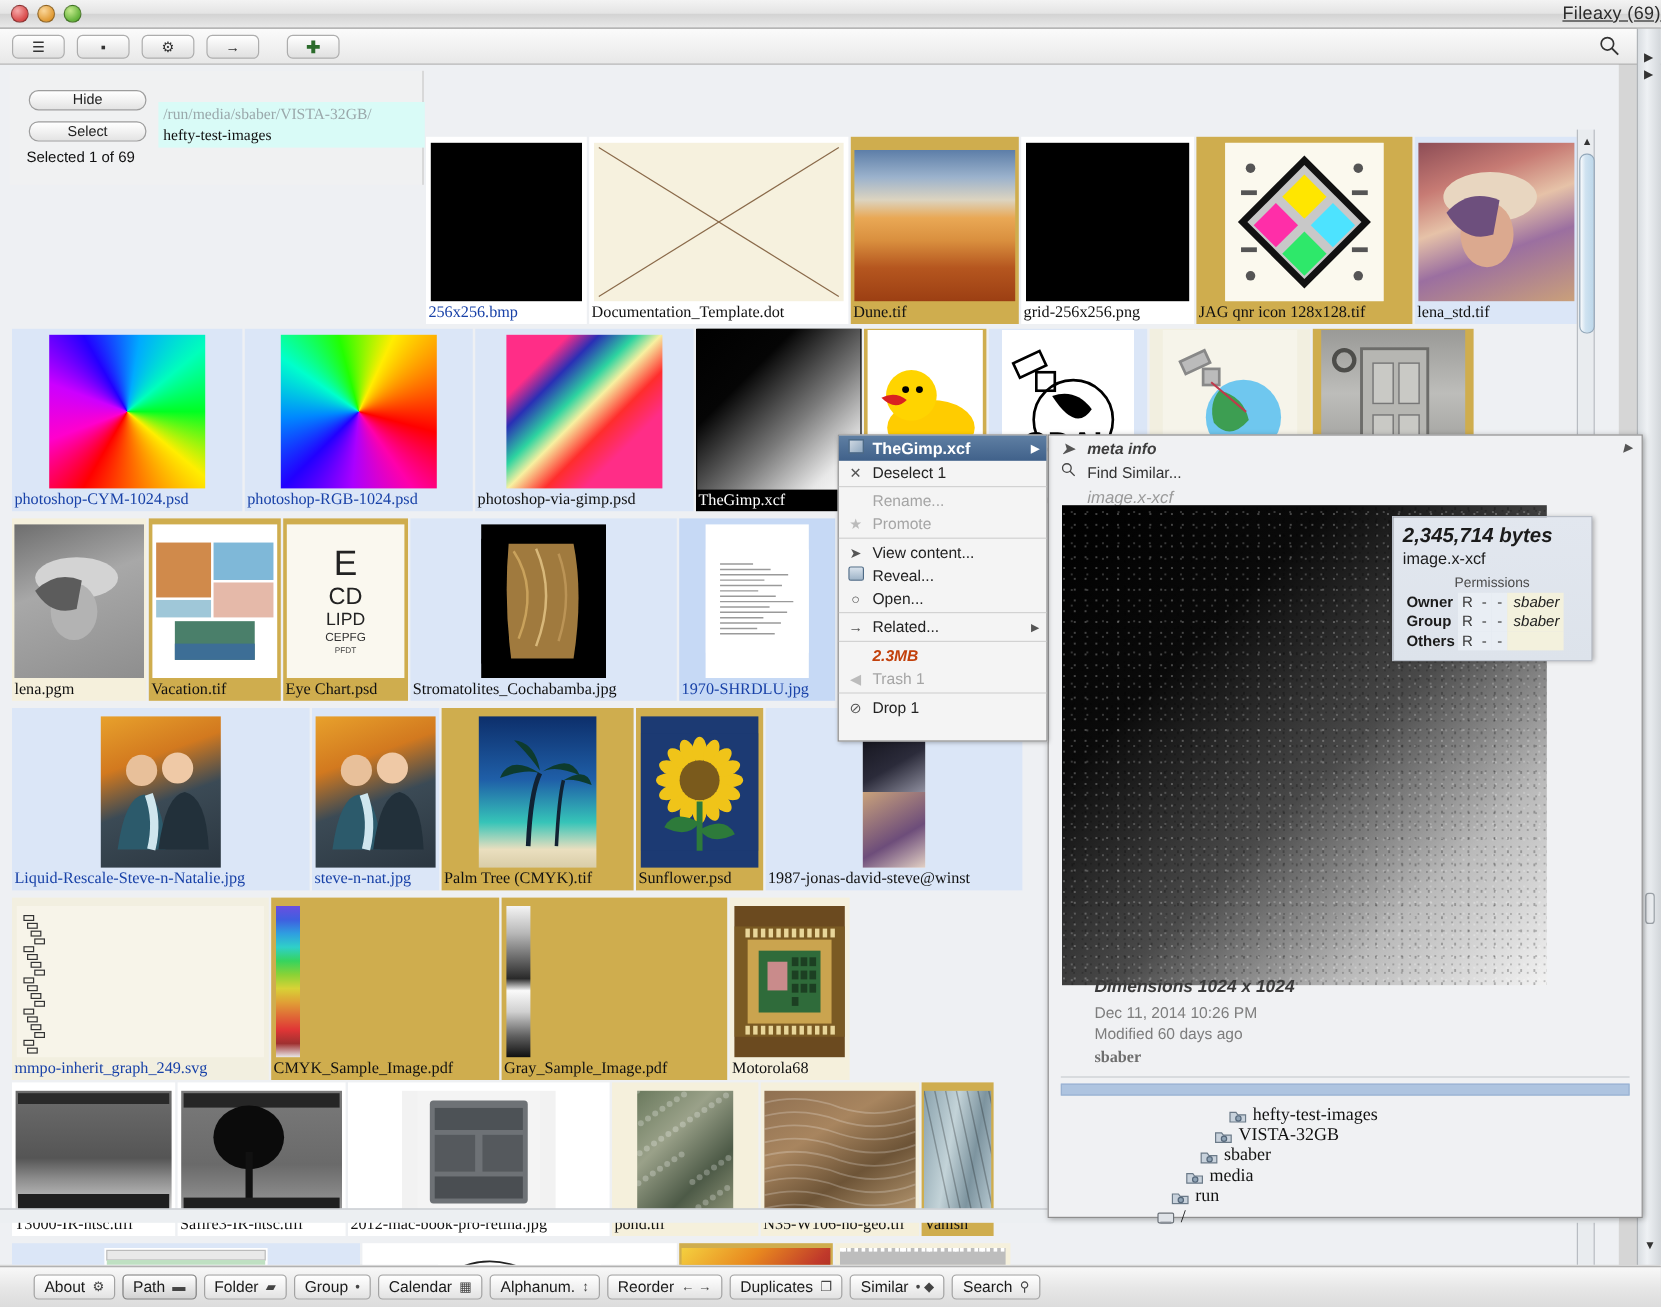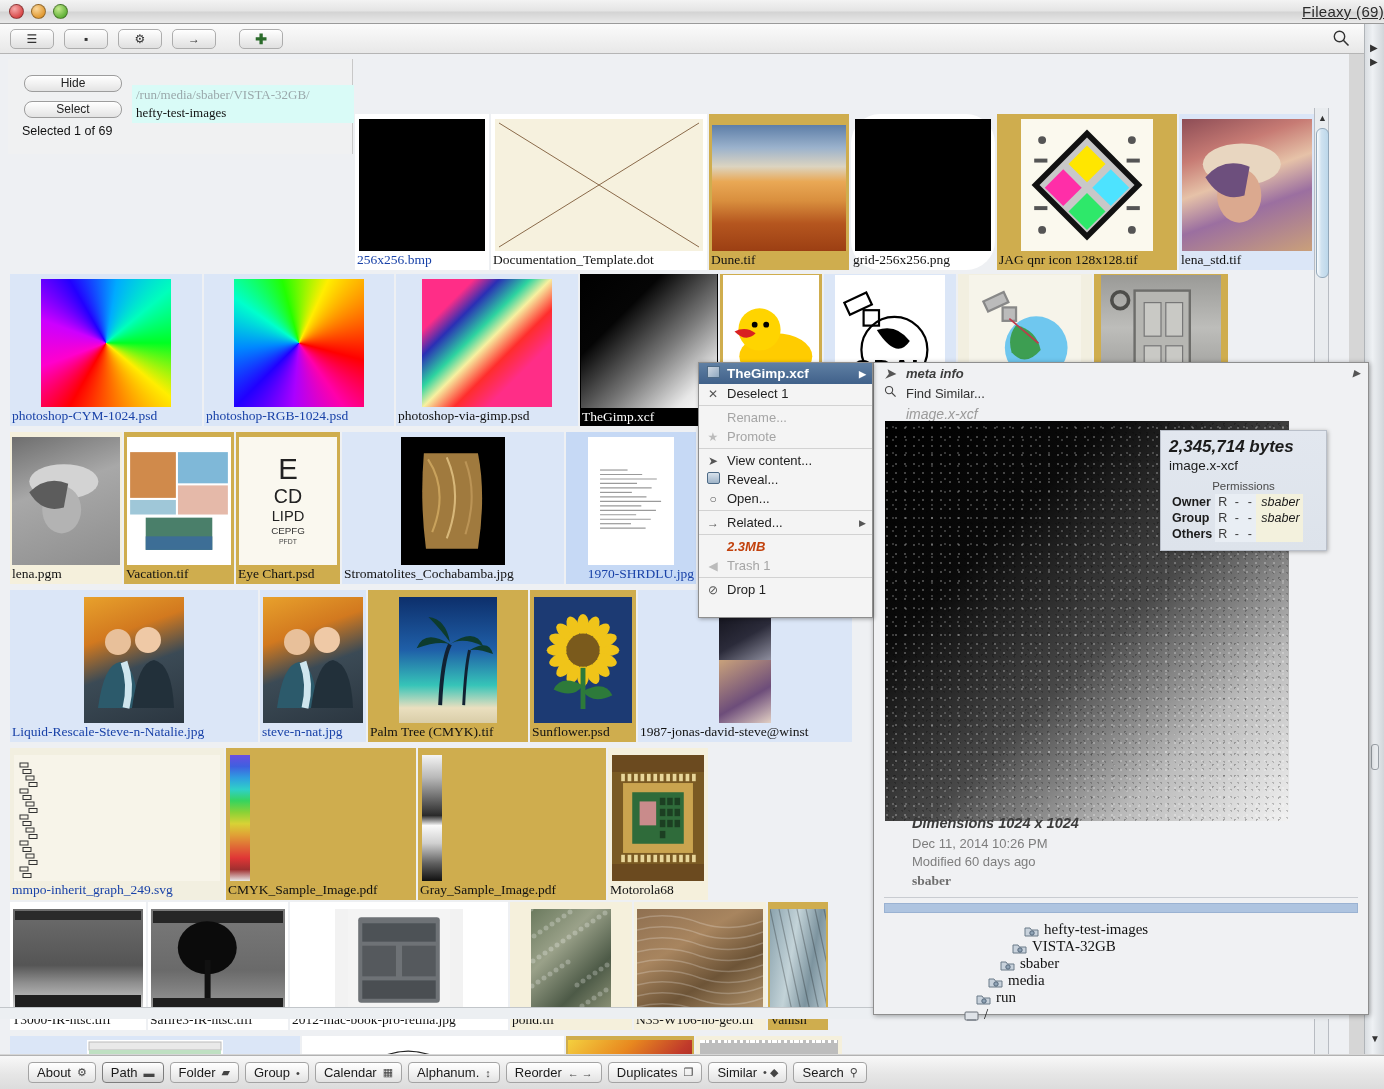--- a/index.html
+++ b/index.html
@@ -78,21 +78,21 @@
   .row { position:absolute; left:0; display:flex; align-items:flex-end; }
   .cell { position:relative; display:flex; flex-direction:column; justify-content:flex-end; }
   .cell .img { margin:0 auto; display:block; }
   .cap {
     font-family:"Liberation Serif", serif;
     font-size:13.5px; line-height:16px; padding:1px 2px 2px 2px;
     white-space:nowrap; overflow:hidden; color:#111;
   }
   .cap.blue { color:#1942a8; }
   .bg-white { background:#ffffff; }
-  .bg-blue  { background:#c6d9f5;text-align:right; }
+  .bg-blue  { background:#c6d9f5; }
   .bg-gold  { background:#cfad4e; }
   .bg-cream { background:#f2efe0; }
   .bg-paleblue { background:#dbe6f7; }
   .bg-paleyellow { background:#f5f0dc; }
 
   
   #vscroll-outer {
     position:absolute; right:20px; top:54px; width:15px; height:1000px;
     background:#e9ecef; border-left:1px solid #b8bcc2; border-right:1px solid #b8bcc2;
   }
@@ -266,21 +266,21 @@
               <line x1="4" y1="4" x2="204" y2="128" stroke="#8a6a4a" stroke-width="1"></line>
               <line x1="204" y1="4" x2="4" y2="128" stroke="#8a6a4a" stroke-width="1"></line>
             </svg>
           </div>
           <div class="cap">Documentation_Template.dot</div>
         </div>
         <div class="cell bg-gold" style="width: 140px; height: 156px; margin-right: 2px;">
           <div class="img" style="width: 134px; height: 126px; background: linear-gradient(rgb(93, 126, 168) 0%, rgb(155, 178, 204) 18%, rgb(220, 212, 192) 33%, rgb(233, 168, 85) 45%, rgb(217, 143, 62) 60%, rgb(181, 86, 31) 78%, rgb(156, 63, 19) 100%);"></div>
           <div class="cap">Dune.tif</div>
         </div>
-        <div class="cell bg-white" style="width: 144px; height: 156px; margin-right: 2px; border-radius: 29px;">
+        <div class="cell bg-white" style="width: 144px; height: 156px; margin-right: 2px;">
           <div class="img" style="width: 136px; height: 132px; background: rgb(0, 0, 0);"></div>
           <div class="cap">grid-256x256.png</div>
         </div>
         <div class="cell bg-gold" style="width: 180px; height: 156px; margin-right: 2px;">
           <div class="img" style="width: 132px; height: 132px; background: rgb(251, 249, 238);">
             <svg width="132" height="132" style="display:block" viewBox="0 0 100 100">
               <rect width="100" height="100" fill="#fbf9ee"></rect>
               <polygon points="50,8 92,50 50,92 8,50" fill="#111"></polygon>
               <polygon points="50,14 86,50 50,86 14,50" fill="#c8c8c8"></polygon>
               <polygon points="50,20 64,34 50,48 36,34" fill="#ffe600"></polygon>

